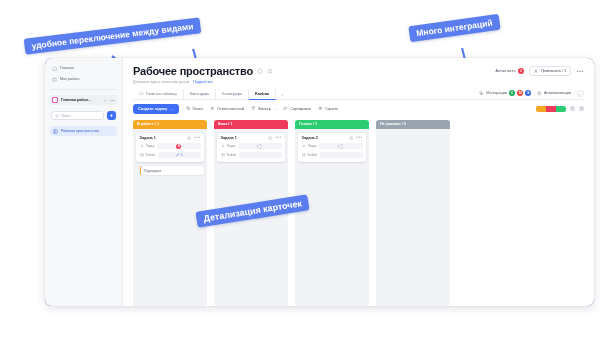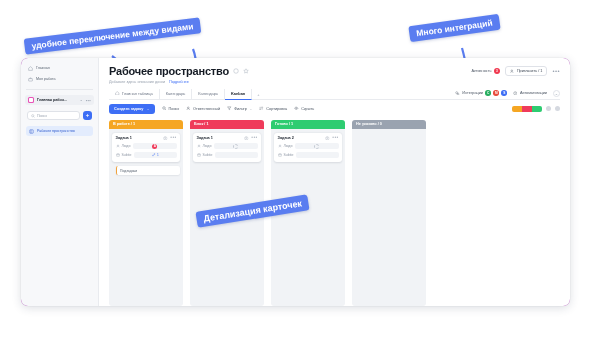--- a/index.html
+++ b/index.html
@@ -6,21 +6,21 @@
   html, body {
     width: 600px; height: 338px;
     font-family: "Liberation Sans", sans-serif;
     background: #ffffff;
     overflow: hidden;
   }
   .stage { position: relative; width: 600px; height: 338px; background: #ffffff; }
 
   
   .app-window {
-    position: absolute; left: 21px; top: 58px;
+    position: absolute; left: 45px; top: 58px;
     width: 549px; height: 248px;
     background: #a21caf;
     border-radius: 7px;
     box-shadow: 0 2px 10px rgba(40,50,80,.16), 0 0 0 .5px rgba(0,0,0,.05);
     overflow: hidden;
     display: flex;
   }
 
   
   .sidebar {

